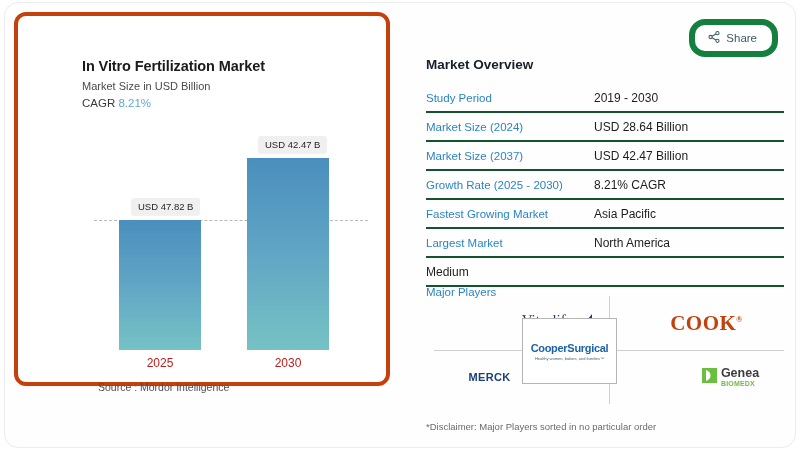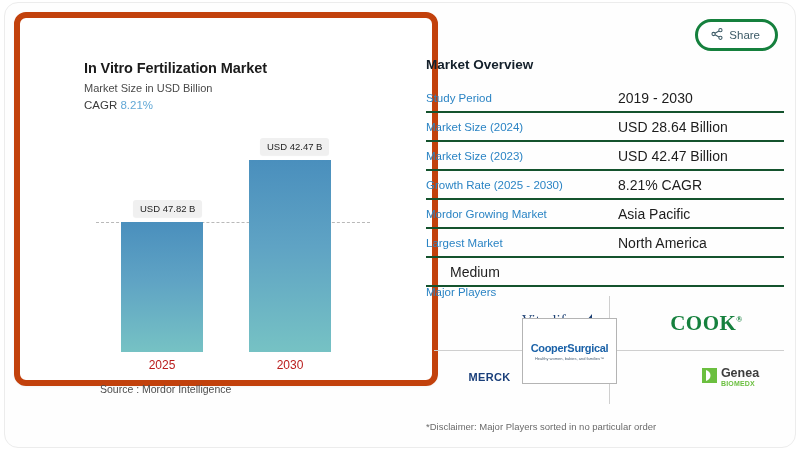--- a/index.html
+++ b/index.html
@@ -23,23 +23,23 @@
     width: 792px; height: 446px;
     border: 1px solid #ececec;
     border-radius: 14px;
     background: #fefefe;
   }
 
   
   #chart-card {
     position: absolute;
     left: 14px; top: 12px;
-    width: 424px; height: 374px;
-    background: #ffffff;
-    border: 6px solid #c2410c;
+    width: 376px; height: 374px;
+    background: #ffffff;
+    border: 4px solid #c2410c;
     border-radius: 12px;
     box-shadow: 0 1px 3px rgba(0,0,0,0.04);
   }
   #chart-title {
     position: absolute; left: 64px; top: 42px;
     font-size: 14.5px; font-weight: bold; color: #1b1b1b;
     letter-spacing: -0.1px;
   }
   #chart-subtitle {
     position: absolute; left: 64px; top: 64px;
@@ -98,21 +98,21 @@
 
   
   #right-panel {
     position: absolute;
     left: 412px; top: 12px;
     width: 372px; height: 426px;
   }
   #share-button {
     position: absolute; right: 6px; top: 7px;
     display: flex; align-items: center; gap: 6px;
-    border: 3px solid #15803d;
+    border: 6px solid #15803d;
     border-radius: 16px;
     padding: 6px 15px 6px 13px;
     background: #ffffff;
     font-size: 11.5px; color: #3c5a66;
     cursor: pointer;
   }
   #overview-title {
     position: absolute; left: 14px; top: 45px;
     font-size: 13.5px; font-weight: bold; color: #14202b;
   }
@@ -124,21 +124,21 @@
   .ov-row {
     display: flex; align-items: center;
     height: 29px;
     border-bottom: 2px solid #14532d;
   }
   .ov-key {
     width: 168px;
     font-size: 11.5px; color: #2b84c4;
   }
   .ov-val {
-    font-size: 14px; color: #1d1d1d; margin-left: 24px;
+    font-size: 12px; color: #1d1d1d;
   }
 
   #major-players-label {
     position: absolute; left: 14px; top: 274px;
     font-size: 11.5px; color: #2b84c4;
   }
 
   
   #logo-grid {
     position: absolute; left: 22px; top: 284px;
@@ -176,21 +176,21 @@
   
   .logo-vitrolife {
     display: flex; flex-direction: column; align-items: center;
     transform: translateX(36px);
   }
   .vl-main { font-family: "Liberation Serif", serif; font-size: 15px; color: #1b3f73; }
   .vl-sub  { font-size: 3.4px; color: #7a8fa8; letter-spacing: 0.2px; margin-top: 1px; }
 
   .logo-cook {
     font-family: "Liberation Serif", serif;
-    font-size: 21px; font-weight: bold; color: #15803d;
+    font-size: 21px; font-weight: bold; color: #c2410c;
     letter-spacing: 0.5px;
     transform: translateX(10px);
   }
   .logo-merck {
     font-size: 11px; font-weight: bold; color: #1a3f7a;
     letter-spacing: 0.3px;
     transform: translateX(-32px);
   }
   .logo-cooper-main { font-size: 11px; font-weight: bold; color: #1b62a8; letter-spacing: -0.3px; }
   .logo-cooper-sub  { font-size: 4px; color: #4b5f72; margin-top: 2px; }
@@ -267,29 +267,29 @@
     <div id="overview-table">
       <div class="ov-row">
         <div class="ov-key">Study Period</div>
         <div class="ov-val">2019 - 2030</div>
       </div>
       <div class="ov-row">
         <div class="ov-key">Market Size (2024)</div>
         <div class="ov-val">USD 28.64 Billion</div>
       </div>
       <div class="ov-row">
-        <div class="ov-key">Market Size (2023)</div>
+        <div class="ov-key">Market Size (2037)</div>
         <div class="ov-val">USD 42.47 Billion</div>
       </div>
       <div class="ov-row">
         <div class="ov-key">Growth Rate (2025 - 2030)</div>
         <div class="ov-val">8.21% CAGR</div>
       </div>
       <div class="ov-row">
-        <div class="ov-key">Mordor Growing Market</div>
+        <div class="ov-key">Fastest Growing Market</div>
         <div class="ov-val">Asia Pacific</div>
       </div>
       <div class="ov-row">
         <div class="ov-key">Largest Market</div>
         <div class="ov-val">North America</div>
       </div>
       <div class="ov-row">
         <div class="ov-val">Medium</div>
       </div>
     </div>

